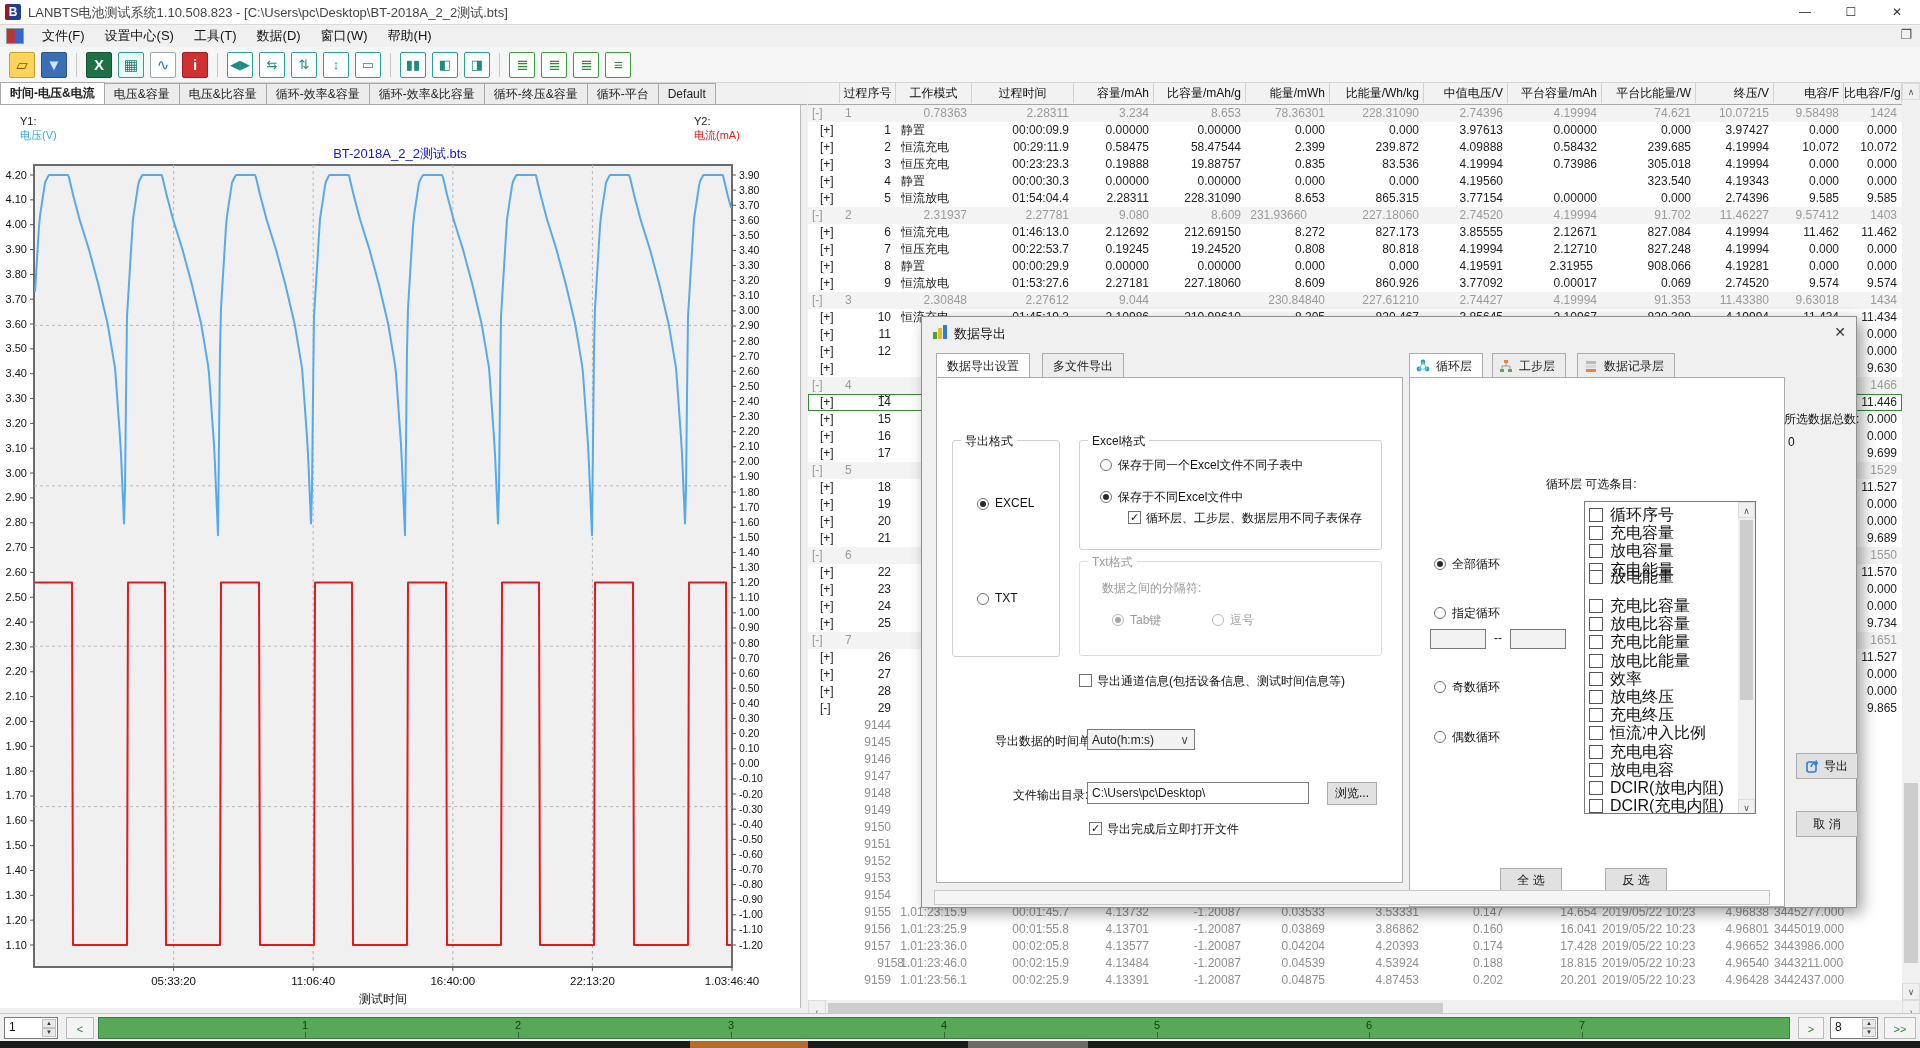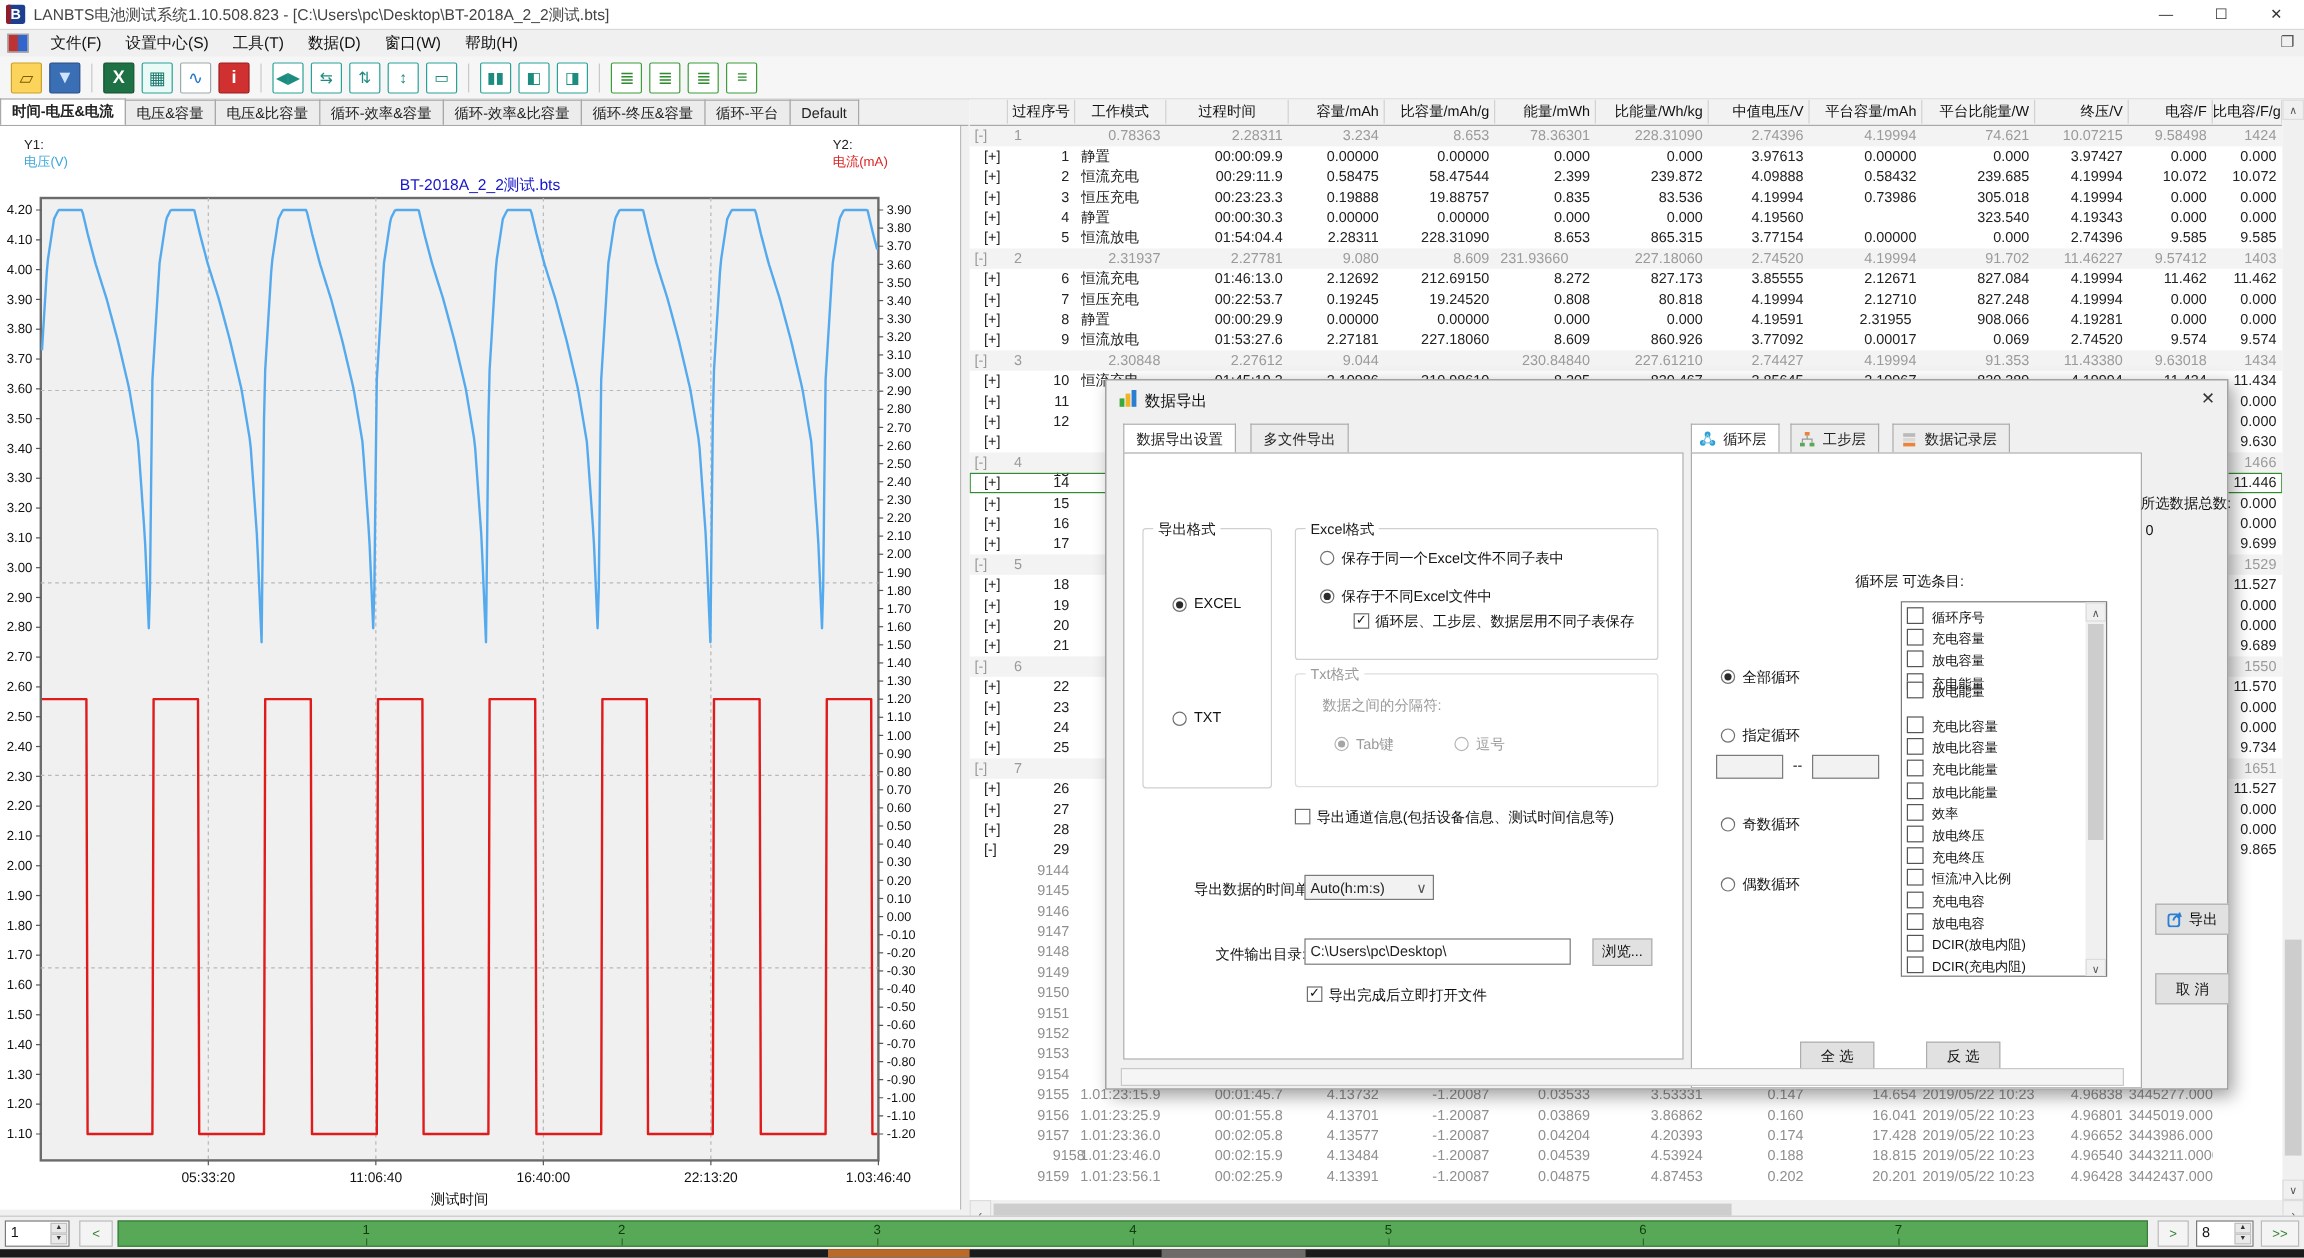--- a/index.html
+++ b/index.html
@@ -76,21 +76,21 @@
   .radio.dis.on::after{background:#a5a5a5;}
   .chk{position:absolute;width:13px;height:13px;border:1px solid #707070;background:#fff;box-sizing:border-box;
        font-size:11px;line-height:11px;text-align:center;color:#111;}
   .lbl{position:absolute;font-size:12px;color:#111;white-space:nowrap;}
   .lbl.dis{color:#9a9a9a;}
   .input{position:absolute;background:#fff;border:1px solid #7a7a7a;box-sizing:border-box;font-size:12px;
          padding:0 4px;line-height:20px;white-space:nowrap;overflow:hidden;}
   .btn{position:absolute;background:#e1e1e1;border:1px solid #adadad;box-sizing:border-box;text-align:center;
        font-size:12px;color:#111;display:flex;align-items:center;justify-content:center;}
   #cycle-list{position:absolute;background:#fff;border:1px solid #7a7a7a;box-sizing:border-box;overflow:hidden;}
-  .cl-item{position:absolute;left:4px;height:18px;line-height:18px;font-size:11px;color:#111;white-space:nowrap;}
+  .cl-item{position:absolute;left:4px;height:18px;line-height:18px;font-size:16px;color:#111;white-space:nowrap;}
   .cl-box{display:inline-block;width:12px;height:12px;border:1px solid #555;background:#fff;vertical-align:-2px;margin-right:7px;}
   #dlg-progress{position:absolute;background:#f5f5f5;border:1px solid #c9c9c9;box-sizing:border-box;}
   
   #pagebar{left:0;top:1013px;width:1920px;height:28px;background:#f0f0f0;border-top:1px solid #c9c9c9;}
   #greenbar{left:98px;top:3px;width:1692px;height:22px;background:#57a857;border:1px solid #3d7a3d;box-sizing:border-box;overflow:hidden;}
   .gmark{position:absolute;top:1px;font-size:11px;color:#0d3d0d;}
   .gtick{position:absolute;top:14px;width:1px;height:7px;background:#2d6b2d;}
   .spin{position:absolute;background:#fff;border:1px solid #7a7a7a;box-sizing:border-box;}
   .spin .v{position:absolute;left:4px;top:2px;font-size:12px;color:#111;}
   .spin .up,.spin .dn{position:absolute;right:1px;width:14px;height:9px;background:#e9e9e9;border:1px solid #c0c0c0;

